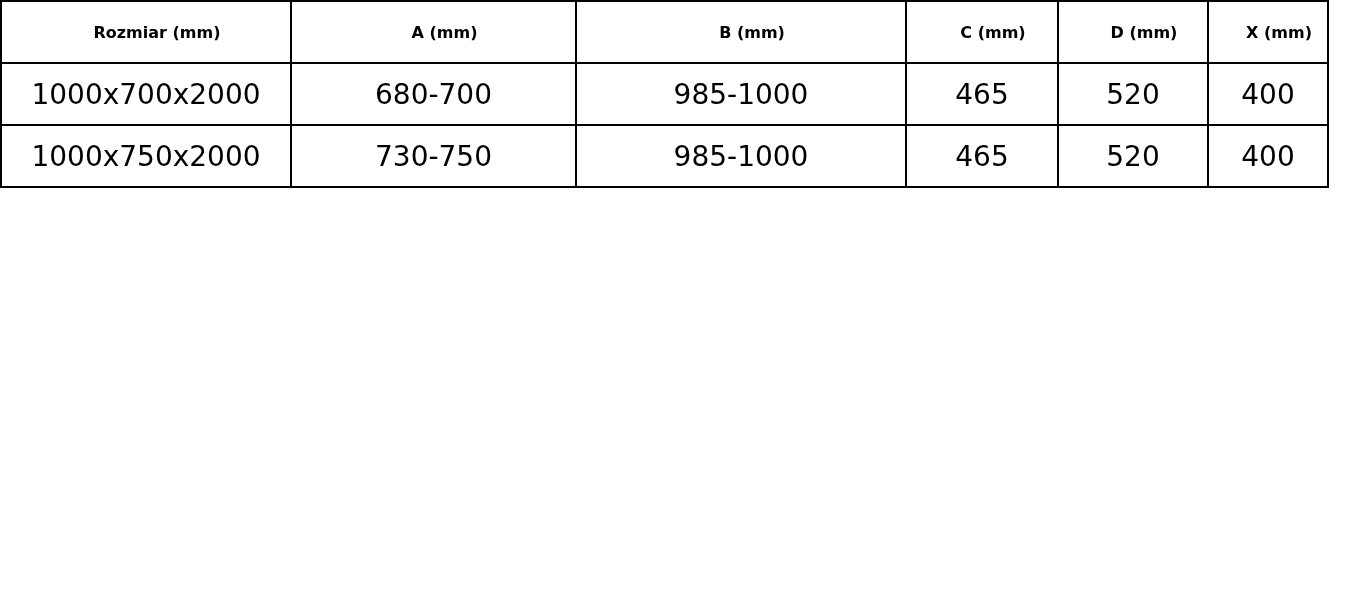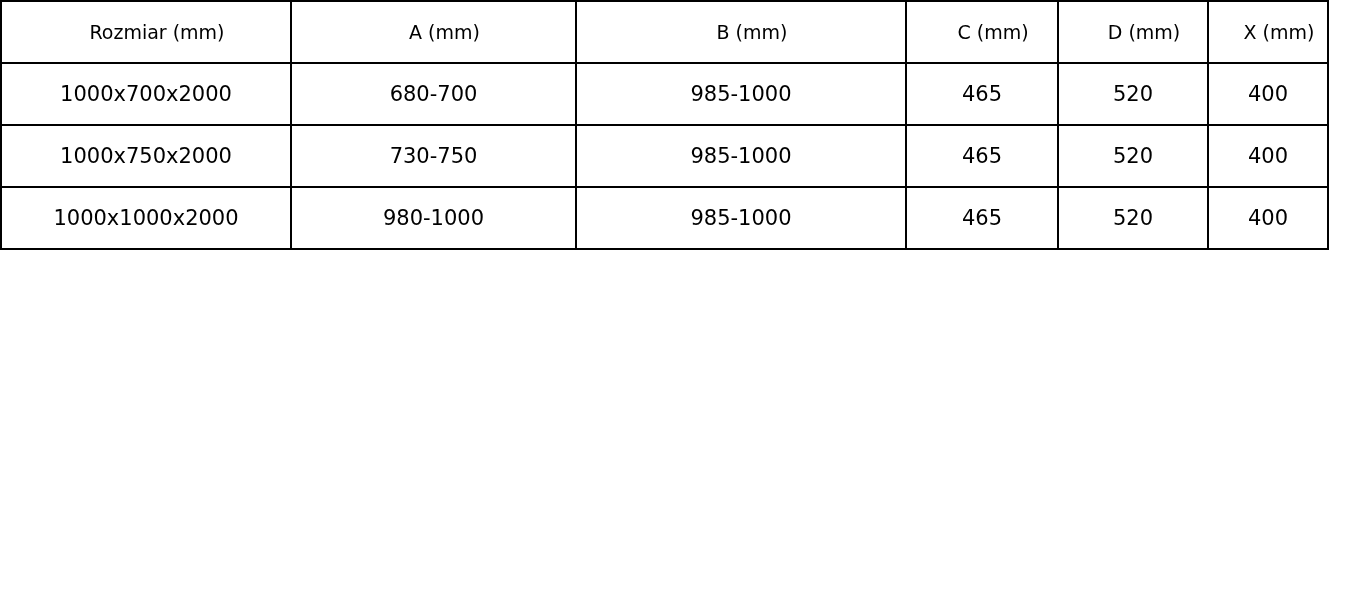--- a/index.html
+++ b/index.html
@@ -22,29 +22,29 @@
     border-collapse: collapse;
     width: 1327px;
     margin-left: 0px;
     table-layout: fixed;
   }
   table.size-table th,
   table.size-table td {
     border: 2px solid #000000;
     text-align: center;
     vertical-align: middle;
-    font-size: 21px;
+    font-size: 28px;
     height: 62px;
     padding: 0 4px;
     box-sizing: border-box;
     white-space: nowrap;
   }
   table.size-table th {
-    font-weight: normal;
-    font-size: 19px;
+    font-weight: bold;
+    font-size: 16px;
     padding-left: 26px;
   }
   
   col.c-rozmiar { width: 290px; }
   col.c-a       { width: 285px; }
   col.c-b       { width: 330px; }
   col.c-c       { width: 152px; }
   col.c-d       { width: 150px; }
   col.c-x       { width: 120px; }
 </style>
@@ -81,23 +81,15 @@
         <td>400</td>
       </tr>
       <tr>
         <td>1000x750x2000</td>
         <td>730-750</td>
         <td>985-1000</td>
         <td>465</td>
         <td>520</td>
         <td>400</td>
       </tr>
-      <tr>
-        <td>1000x1000x2000</td>
-        <td>980-1000</td>
-        <td>985-1000</td>
-        <td>465</td>
-        <td>520</td>
-        <td>400</td>
-      </tr>
     </tbody>
   </table>
 </div>
 
 </body></html>

